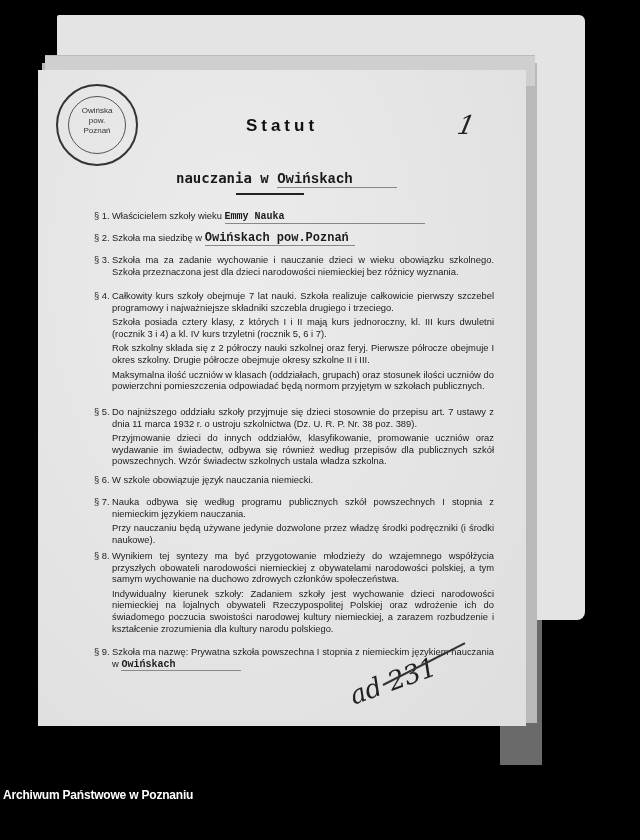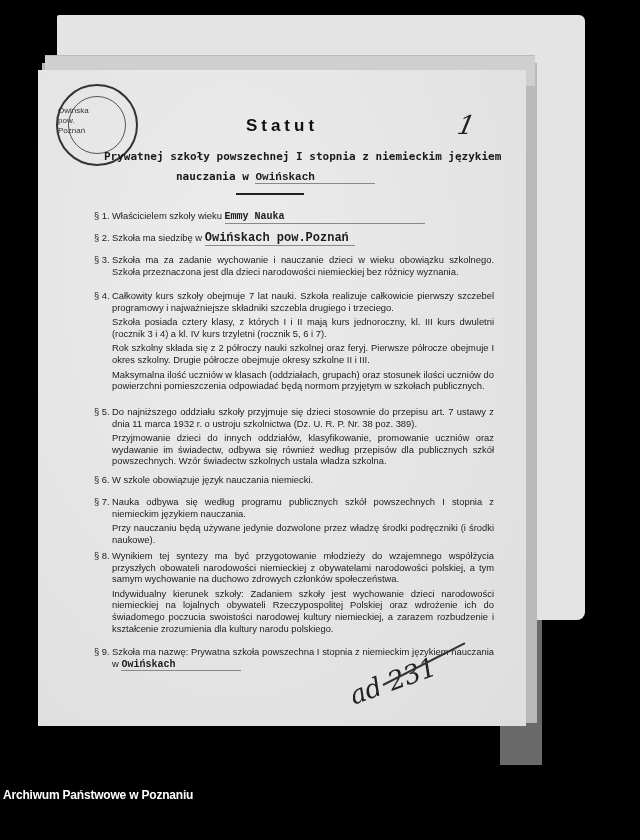--- a/index.html
+++ b/index.html
@@ -30,38 +30,38 @@
     }
     .stamp {
       position: absolute; left: 18px; top: 14px; width: 82px; height: 82px;
       border: 2px solid #333; border-radius: 50%; box-sizing: border-box;
     }
     .stamp-inner {
       position: absolute; left: 10px; top: 10px; width: 58px; height: 58px;
       border: 1px solid #555; border-radius: 50%; box-sizing: border-box;
     }
     .stamp-text {
-      position: absolute; left: 0; top: 20px; width: 100%; text-align: left;
+      position: absolute; left: 0; top: 20px; width: 100%; text-align: center;
       font-size: 8px; line-height: 10px; color: #333;
     }
     .title {
       position: absolute; left: 0; top: 46px; width: 100%; text-align: center;
       font-size: 17px; font-weight: bold; letter-spacing: 4px; color: #111;
     }
     .page-number {
       position: absolute; left: 420px; top: 40px; font-family: "DejaVu Serif", serif;
       font-size: 26px; font-style: italic; color: #222; transform: skewX(-12deg);
     }
     .subtitle {
       position: absolute; left: 66px; top: 80px; font-family: "DejaVu Sans Mono", monospace;
       font-size: 11px; font-weight: bold; color: #1a1a1a;
     }
     .subtitle2 {
       position: absolute; left: 138px; top: 100px; font-family: "DejaVu Sans Mono", monospace;
-      font-size: 11px; font-weight: bold; color: #1a1a1a;
+      font-size: 14px; font-weight: bold; color: #1a1a1a;
     }
     .typed { font-family: "Liberation Mono", monospace; font-weight: bold; }
     .underline-fill {
       display: inline-block; border-bottom: 1px solid #888; vertical-align: baseline;
     }
     .rule {
       position: absolute; left: 198px; top: 123px; width: 68px; height: 2px; background: #222;
     }
     .sections { position: absolute; left: 56px; top: 140px; width: 400px; }
     .sec {
@@ -99,21 +99,20 @@
     <div class="stamp-text">
       <div>Owińska</div>
       <div>pow.</div>
       <div>Poznań</div>
     </div>
   </div>
 
   <div class="title">Statut</div>
   <div class="page-number">1</div>
 
-  <div class="subtitle">Prywatnej szkoły powszechnej I stopnia z niemieckim językiem</div>
   <div class="subtitle2">
     <span>nauczania w</span>
     <span class="typed underline-fill" style="min-width:120px">Owińskach</span>
   </div>
   <div class="rule"></div>
 
   <div class="sections">
 
     <div class="sec" style="top:0px">
       <span class="num">§ 1.</span>

